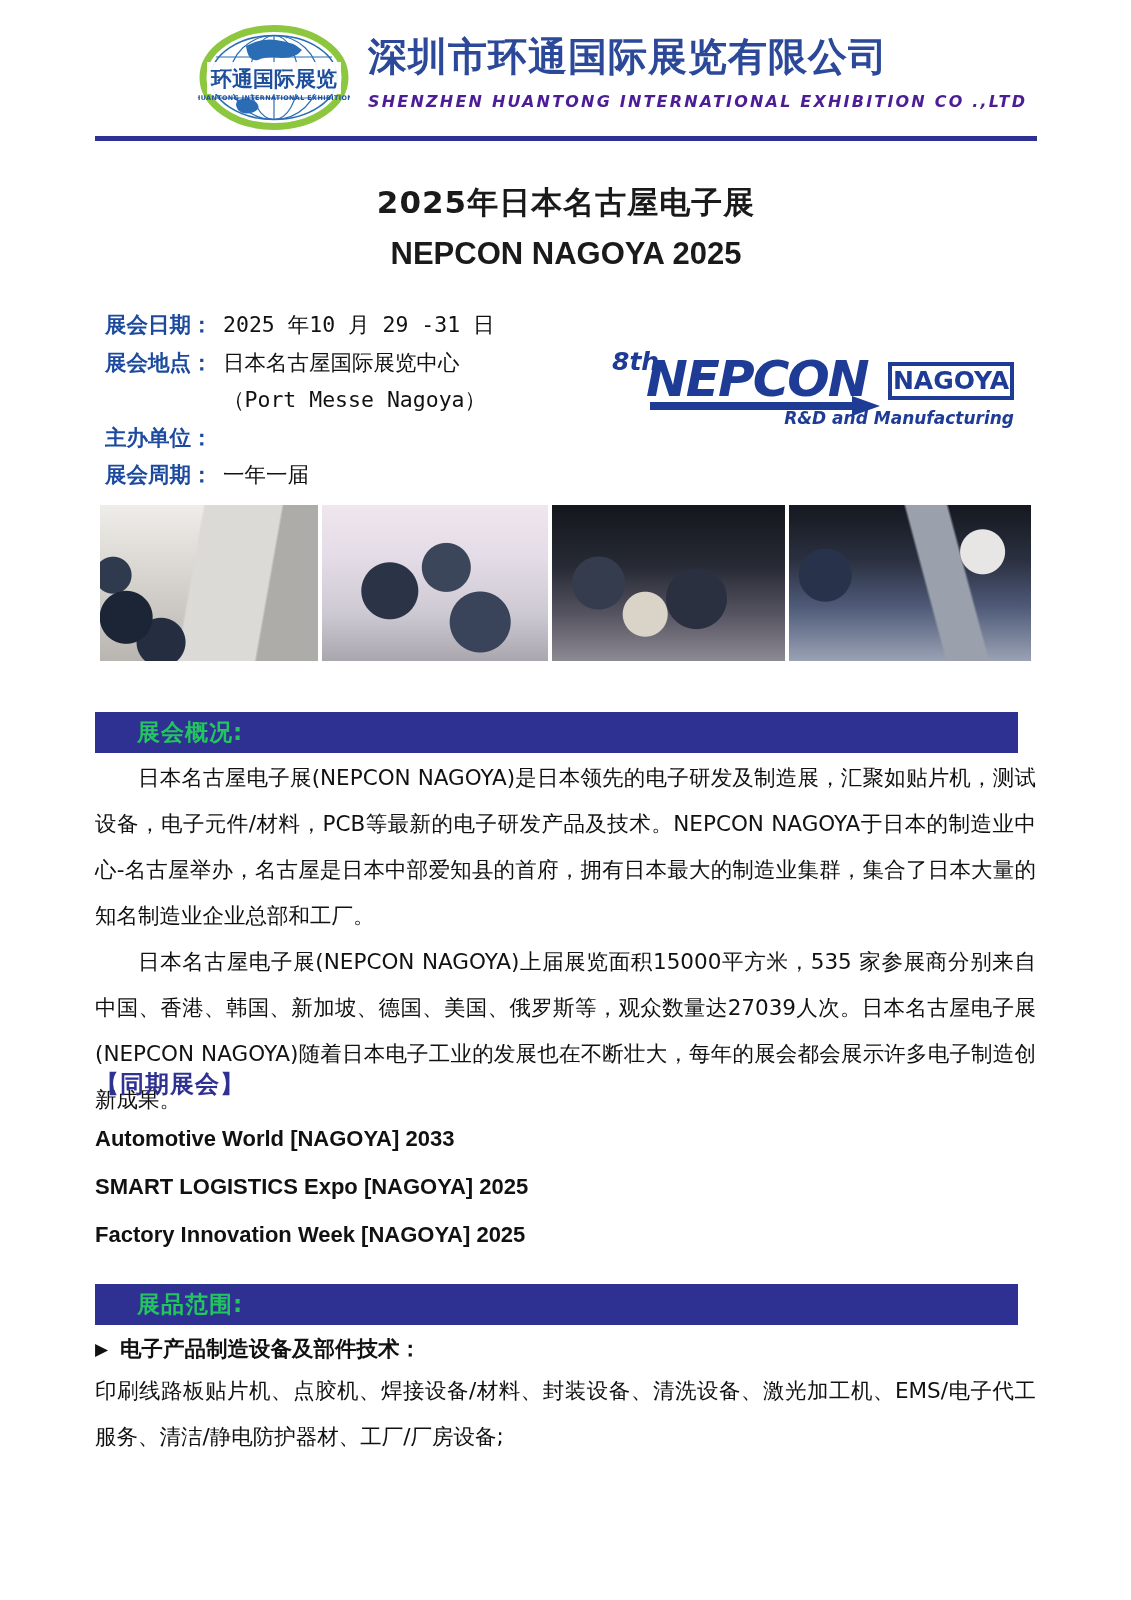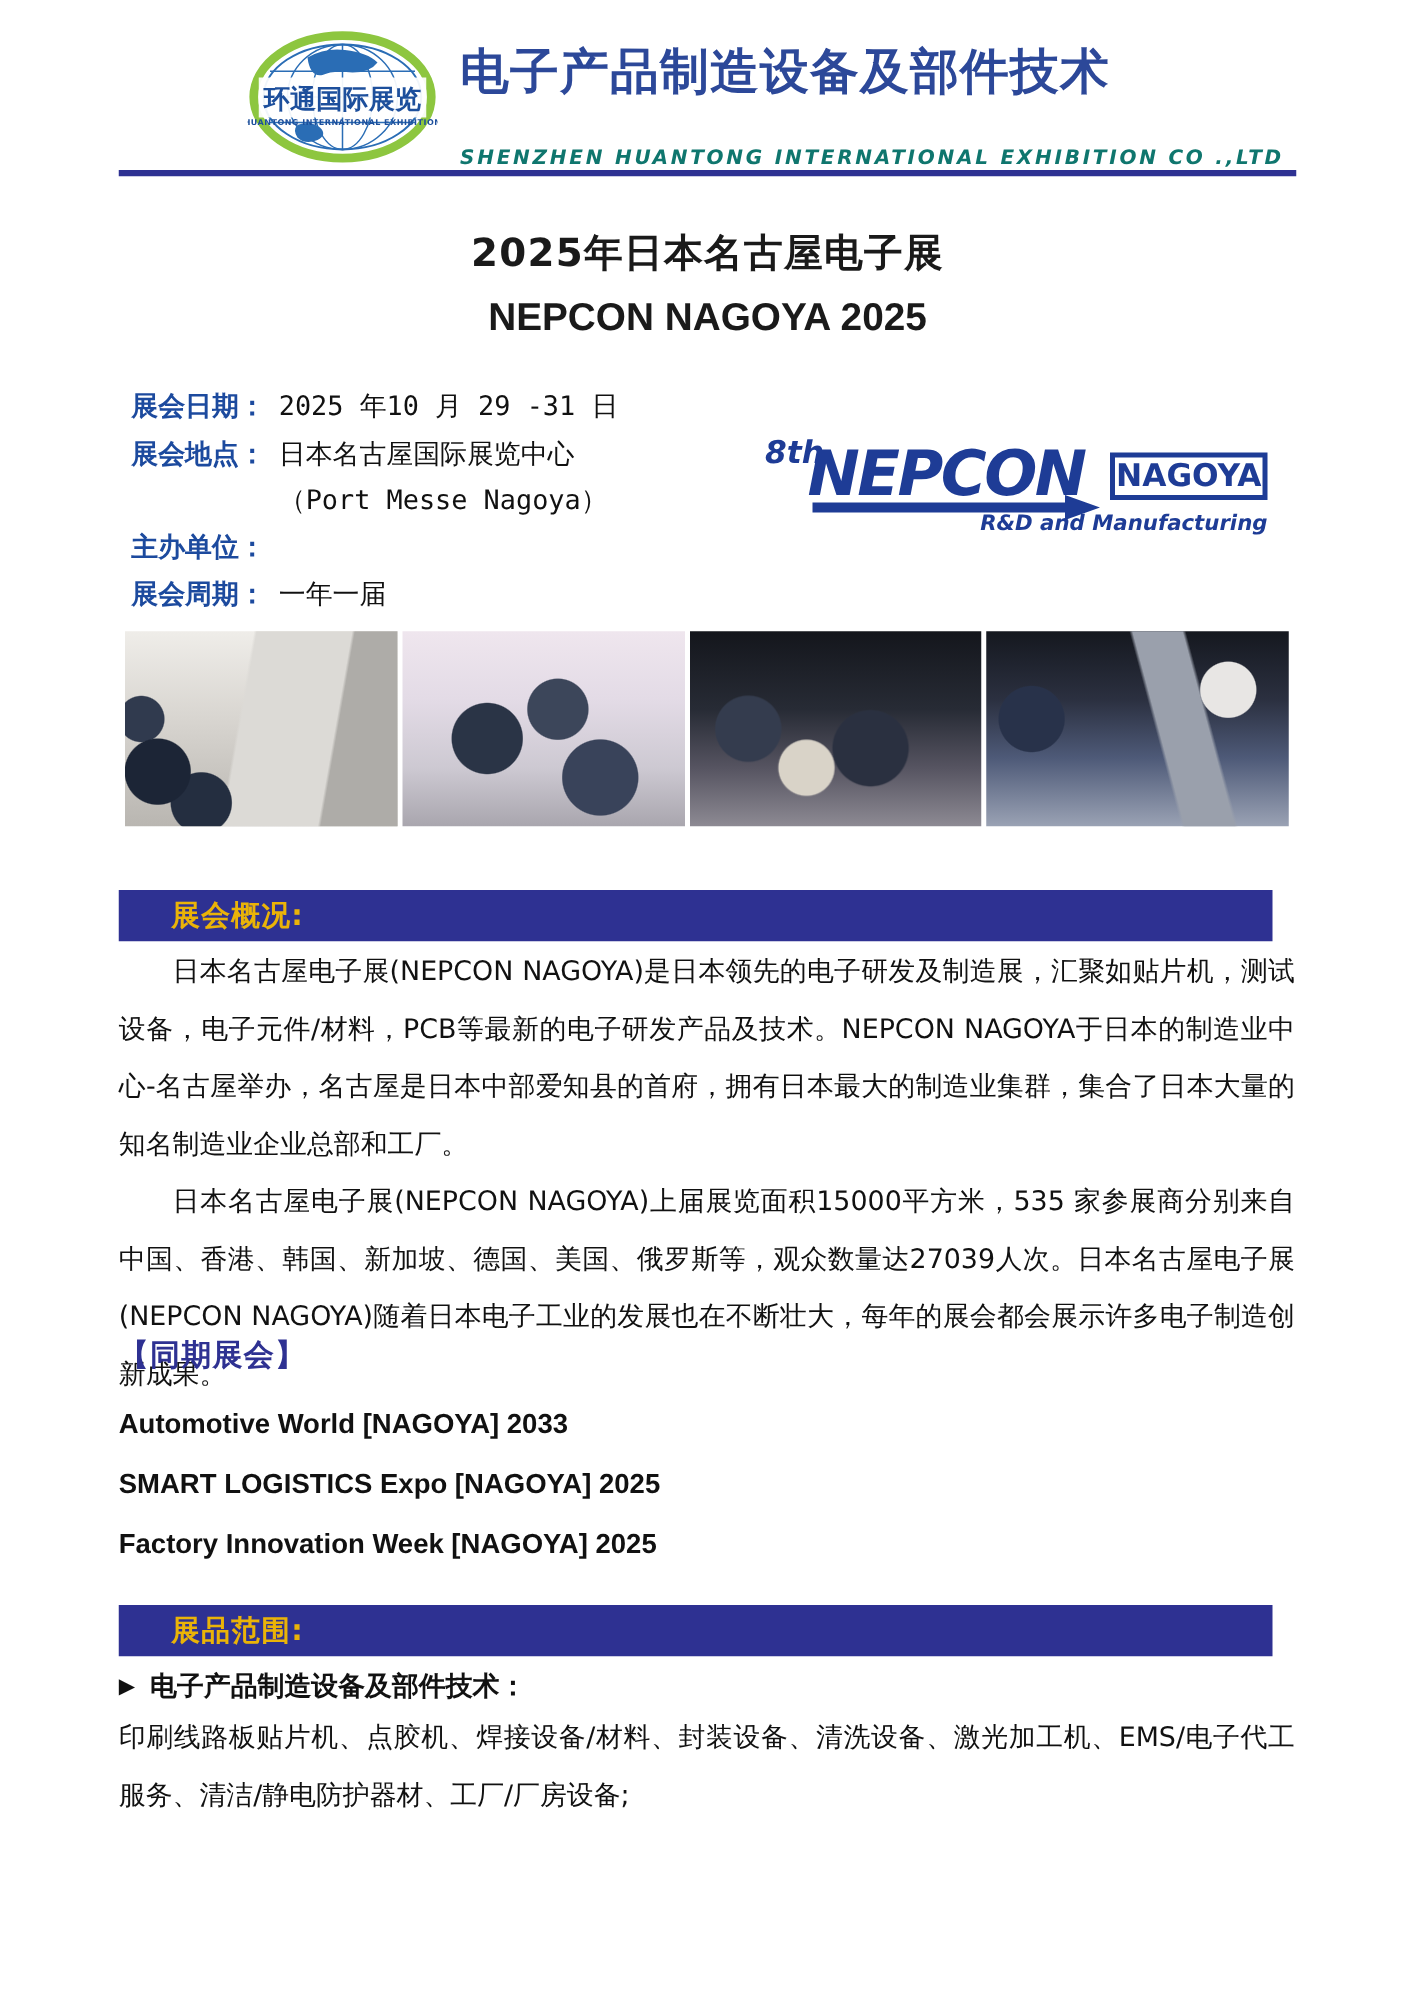--- a/index.html
+++ b/index.html
@@ -4,21 +4,21 @@
 <style>
   html,body{margin:0;padding:0;background:#fff;}
   .page{position:relative;width:1131px;height:1600px;background:#ffffff;overflow:hidden;
         font-family:"DejaVu Sans",sans-serif;color:#1a1a1a;}
 
   
   .header-logo{position:absolute;left:198px;top:24px;width:152px;height:107px;}
   .company{position:absolute;left:368px;top:30px;width:560px;}
   .company-cn{font-size:39px;font-weight:bold;color:#2c4899;letter-spacing:1px;
               font-family:"Liberation Sans",sans-serif;white-space:nowrap;}
-  .company-en{margin-top:32px;font-size:16px;font-style:italic;color:#0f766e;
+  .company-en{margin-top:8px;font-size:16px;font-style:italic;color:#4c1d95;
               letter-spacing:2.2px;font-weight:bold;white-space:nowrap;
               font-family:"DejaVu Sans",sans-serif;}
   .divider{position:absolute;left:95px;top:136px;width:942px;height:5px;background:#2e3192;}
 
   
   .title-block{position:absolute;left:95px;top:182px;width:942px;text-align:center;}
   .title-cn{font-size:31px;font-weight:bold;letter-spacing:1px;}
   .title-en{font-size:31px;font-weight:bold;margin-top:12px;font-family:"Liberation Sans",sans-serif;}
 
   
@@ -59,21 +59,21 @@
       radial-gradient(circle at 80% 30%, #e8e6e4 0 22px, transparent 23px),
       radial-gradient(circle at 15% 45%, #28324a 0 26px, transparent 27px),
       linear-gradient(75deg, transparent 55%, #9aa0ac 56% 70%, transparent 71%),
       linear-gradient(180deg,#15181f 0%,#2b3040 35%,#4e5a78 65%,#9aa2b4 100%);}
 
   
   .banner{position:absolute;left:95px;width:923px;height:41px;background:#2e3192;
           display:flex;align-items:center;padding-left:42px;box-sizing:border-box;}
   .banner-1{top:712px;}
   .banner-2{top:1284px;}
-  .banner-text{color:#eab308;font-size:23px;font-weight:bold;letter-spacing:1px;}
+  .banner-text{color:#22c55e;font-size:23px;font-weight:bold;letter-spacing:1px;}
 
   
   .overview-text{position:absolute;left:95px;top:755px;width:941px;}
   .overview-text p{margin:0;font-size:21.5px;line-height:46px;text-align:justify;
                    text-indent:2em;color:#111;}
 
   
   .concurrent-heading{position:absolute;left:95px;top:1068px;font-size:24px;font-weight:bold;
                       color:#2e3192;letter-spacing:1px;}
   .concurrent-item{position:absolute;left:95px;font-size:22px;font-weight:bold;color:#111;
@@ -104,21 +104,21 @@
       <line x1="18" y1="74" x2="134" y2="74" stroke="#2a6db5" stroke-width="1.2"></line>
       <path d="M48 22 q14 -8 30 -6 q18 2 26 10 q-6 8 -20 8 q-16 -2 -24 2 q-10 2 -12 -14 z" fill="#2a6db5"></path>
       <path d="M40 76 q10 -4 18 2 q6 6 -2 10 q-10 4 -16 -2 q-4 -6 0 -10 z" fill="#2a6db5"></path>
       <rect x="9" y="38" width="134" height="32" fill="#ffffff" opacity="0.93"></rect>
       <text x="76" y="62" text-anchor="middle" font-size="21" font-weight="bold" fill="#1d4f9c">环通国际展览</text>
       <text x="76" y="76" text-anchor="middle" font-size="6.4" font-weight="bold" fill="#1d4f9c" letter-spacing="0.4">HUANTONG INTERNATIONAL EXHIBITION</text>
     </svg>
   </div>
 
   <div class="company">
-    <div class="company-cn">电子产品制造设备及部件技术</div>
+    <div class="company-cn">深圳市环通国际展览有限公司</div>
     <div class="company-en">SHENZHEN HUANTONG INTERNATIONAL EXHIBITION CO .,LTD</div>
   </div>
 
   <div class="divider"></div>
 
   <div class="title-block">
     <div class="title-cn">2025年日本名古屋电子展</div>
     <div class="title-en">NEPCON NAGOYA 2025</div>
   </div>
 

